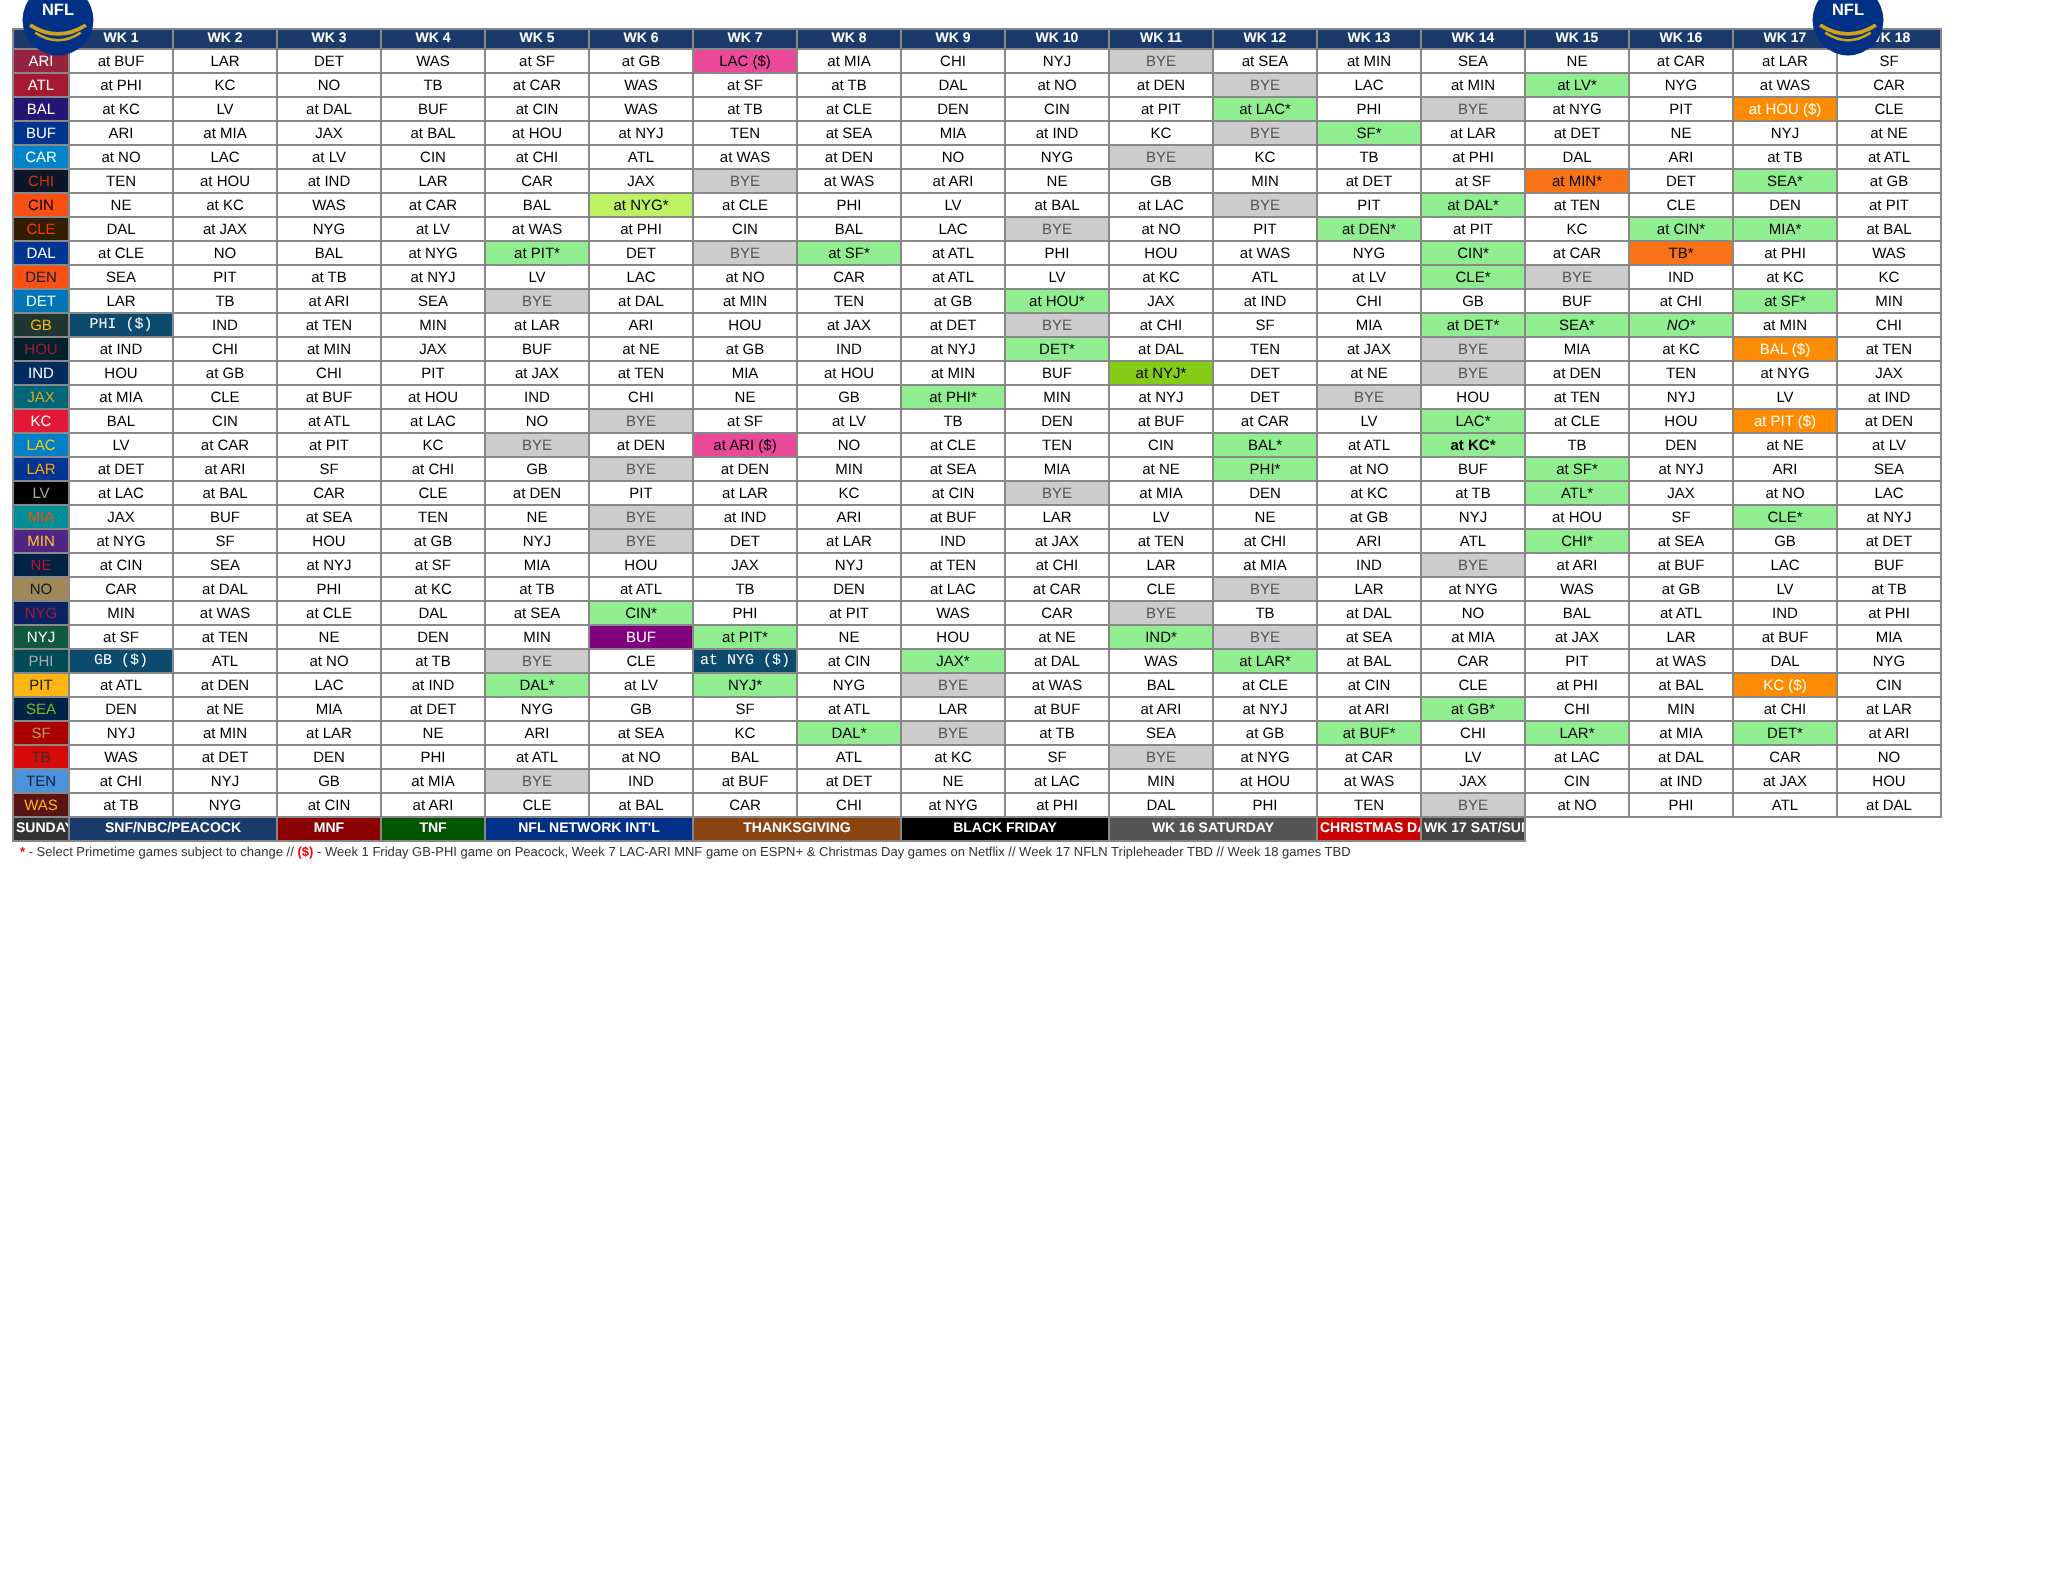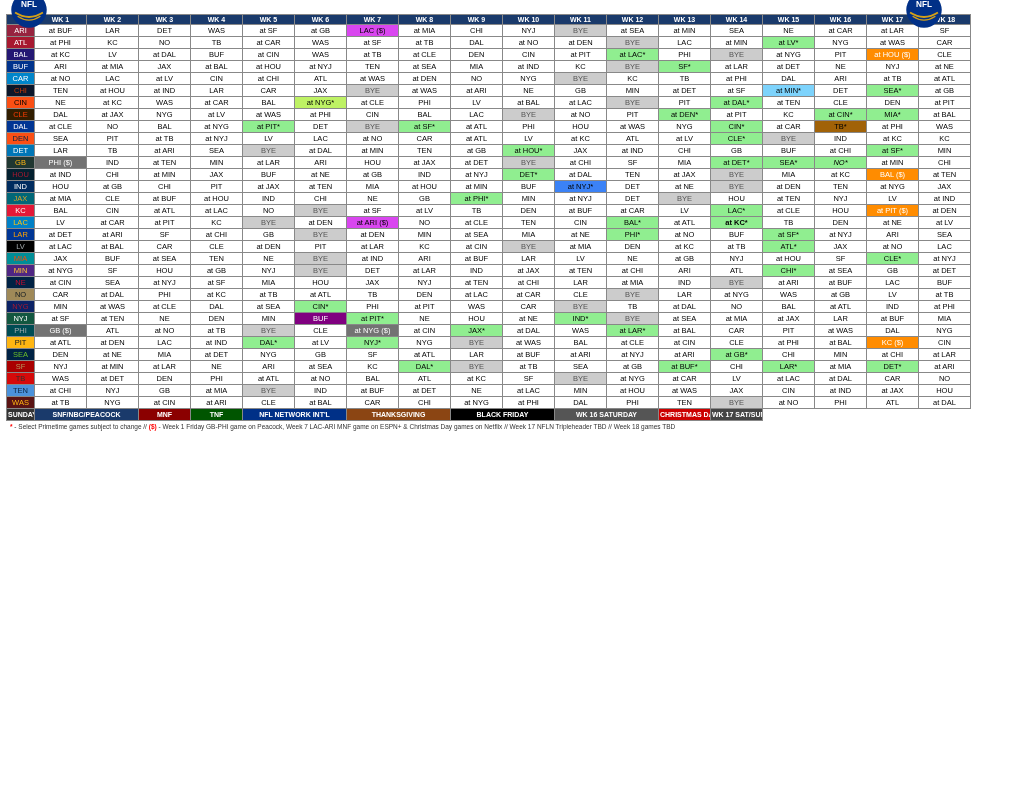--- a/index.html
+++ b/index.html
@@ -95,22 +95,22 @@
     .team-PIT { background-color: #FFB612; color: #101820; font-weight: bold; }
     .team-SEA { background-color: #002244; color: #69BE28; font-weight: bold; }
     .team-SF { background-color: #AA0000; color: #B3995D; font-weight: bold; }
     .team-TB { background-color: #D50A0A; color: #34302B; font-weight: bold; }
     .team-TEN { background-color: #4B92DB; color: #0C2340; font-weight: bold; }
     .team-WAS { background-color: #5A1414; color: #FFB612; font-weight: bold; }
 
     
     .bye { background-color: #cccccc; color: #555; font-weight: bold; }
     
-    .hl-yellow { background-color: #d946ef; color: black; }
-    .hl-green { background-color: #737373; color: white; }
+    .hl-yellow { background-color: #ec4899; color: black; }
+    .hl-green { background-color: #0c4a6e; color: white; font-family: Liberation Mono, monospace; }
     .hl-orange { background-color: #FF8C00; color: white; }
     .hl-purple { background-color: #800080; color: white; }
 
     .footer-row td {
       background-color: #333;
       color: white;
       font-weight: bold;
       font-size: 7px;
       padding: 2px 1px;
     }
@@ -287,21 +287,21 @@
           <td>CAR</td>
           <td>JAX</td>
           <td class="bye">BYE</td>
           <td>at WAS</td>
           <td>at ARI</td>
           <td>NE</td>
           <td>GB</td>
           <td>MIN</td>
           <td>at DET</td>
           <td>at SF</td>
-          <td style="background-color: #7dd3fc; color: rgb(0, 0, 0);">at MIN*</td>
+          <td style="background-color: #f97316; color: rgb(0, 0, 0);">at MIN*</td>
           <td>DET</td>
           <td style="background-color: rgb(144, 238, 144); color: rgb(0, 0, 0);">SEA*</td>
           <td>at GB</td>
         </tr>
         <tr>
           <td class="col-team team-CIN">CIN</td>
           <td>NE</td>
           <td>at KC</td>
           <td>WAS</td>
           <td>at CAR</td>
@@ -351,21 +351,21 @@
           <td>DET</td>
           <td class="bye">BYE</td>
           <td style="background-color: rgb(144, 238, 144); color: rgb(0, 0, 0);">at SF*</td>
           <td>at ATL</td>
           <td>PHI</td>
           <td>HOU</td>
           <td>at WAS</td>
           <td>NYG</td>
           <td style="background-color: rgb(144, 238, 144); color: rgb(0, 0, 0);">CIN*</td>
           <td>at CAR</td>
-          <td style="background-color: #a16207; color: rgb(0, 0, 0); margin-left: 21px;">TB*</td>
+          <td style="background-color: #f97316; color: rgb(0, 0, 0); margin-left: 21px;">TB*</td>
           <td>at PHI</td>
           <td>WAS</td>
         </tr>
         <tr>
           <td class="col-team team-DEN">DEN</td>
           <td>SEA</td>
           <td>PIT</td>
           <td>at TB</td>
           <td>at NYJ</td>
           <td>LV</td>
@@ -451,21 +451,21 @@
           <td>HOU</td>
           <td>at GB</td>
           <td>CHI</td>
           <td>PIT</td>
           <td>at JAX</td>
           <td>at TEN</td>
           <td>MIA</td>
           <td>at HOU</td>
           <td>at MIN</td>
           <td>BUF</td>
-          <td style="background-color: #3b82f6; color: rgb(0, 0, 0);">at NYJ*</td>
+          <td style="background-color: #84cc16; color: rgb(0, 0, 0);">at NYJ*</td>
           <td>DET</td>
           <td>at NE</td>
           <td class="bye">BYE</td>
           <td>at DEN</td>
           <td>TEN</td>
           <td>at NYG</td>
           <td>JAX</td>
         </tr>
         <tr>
           <td class="col-team team-JAX">JAX</td>

